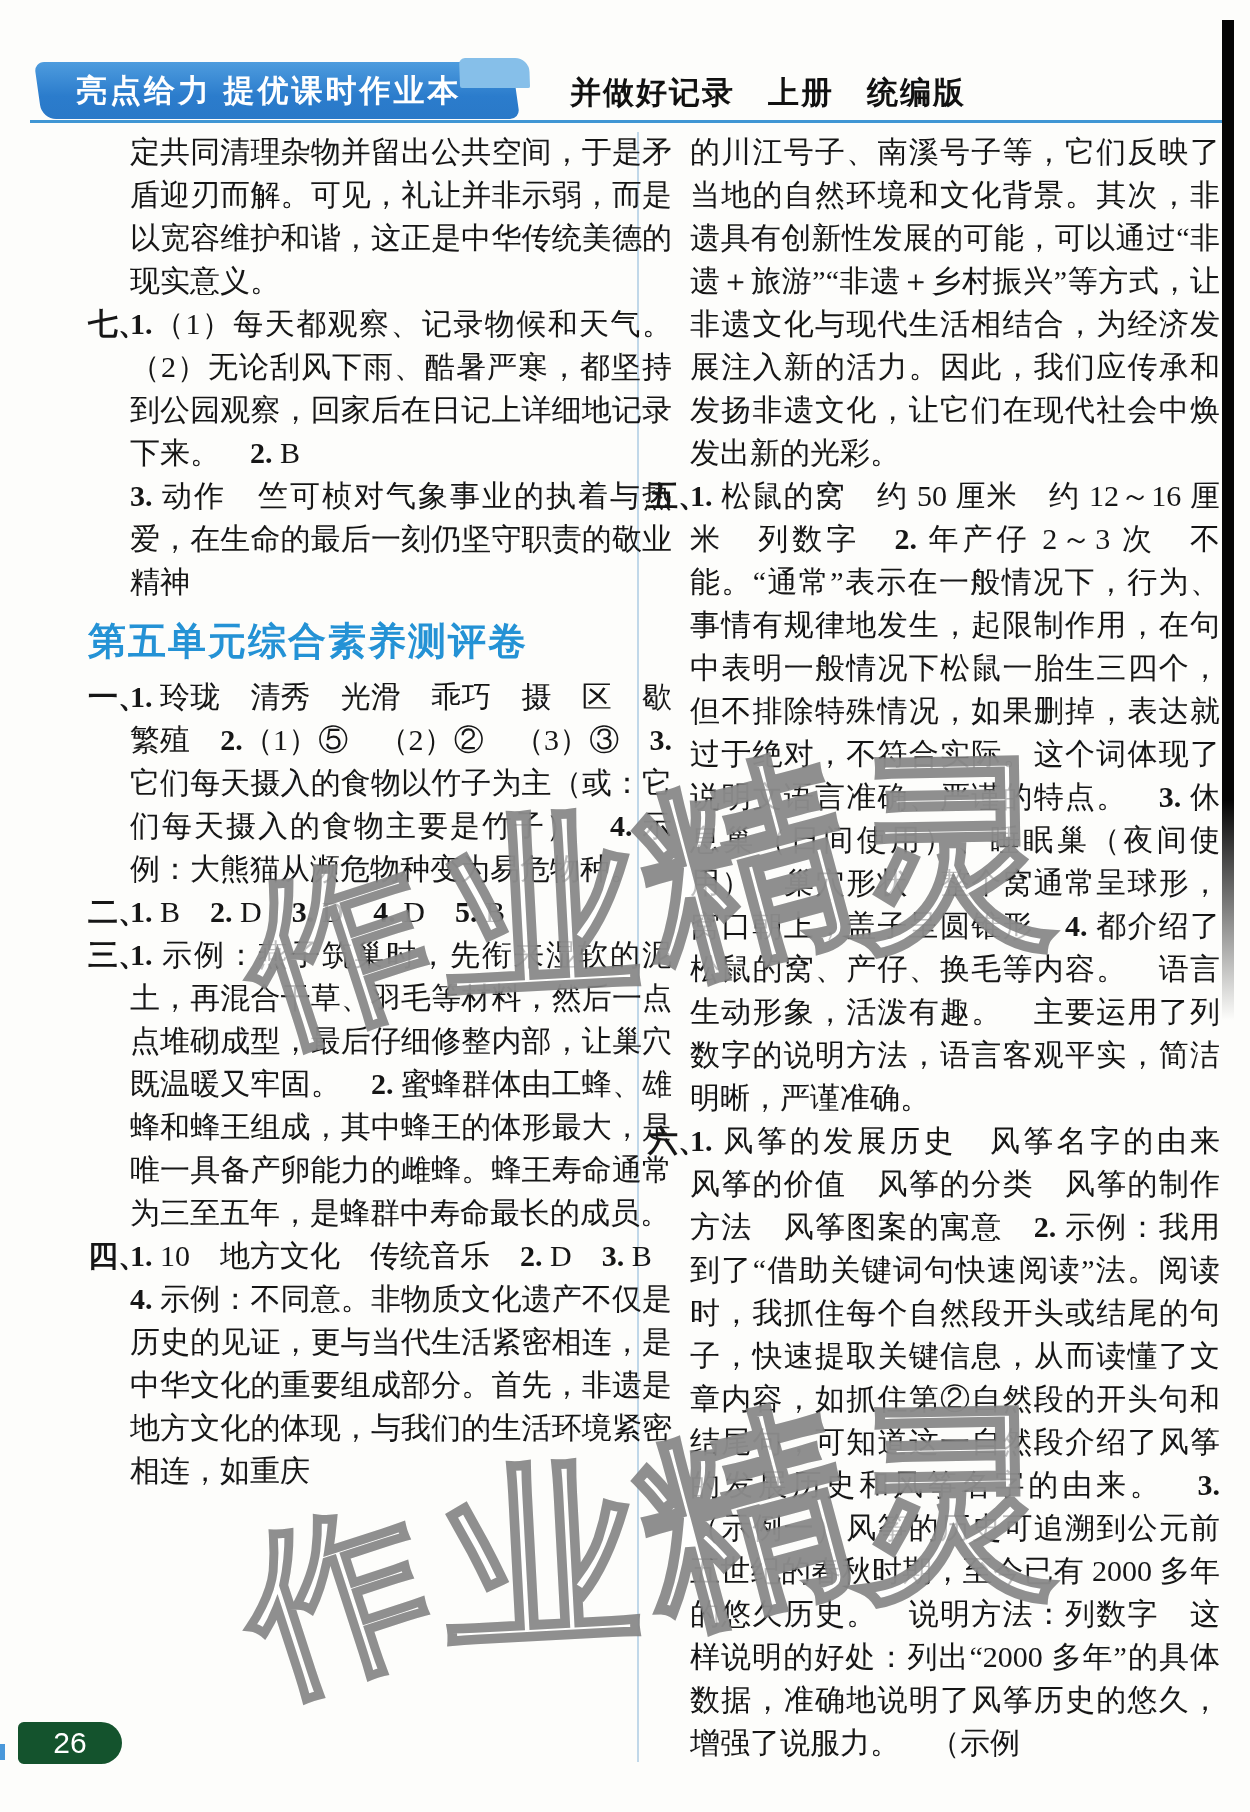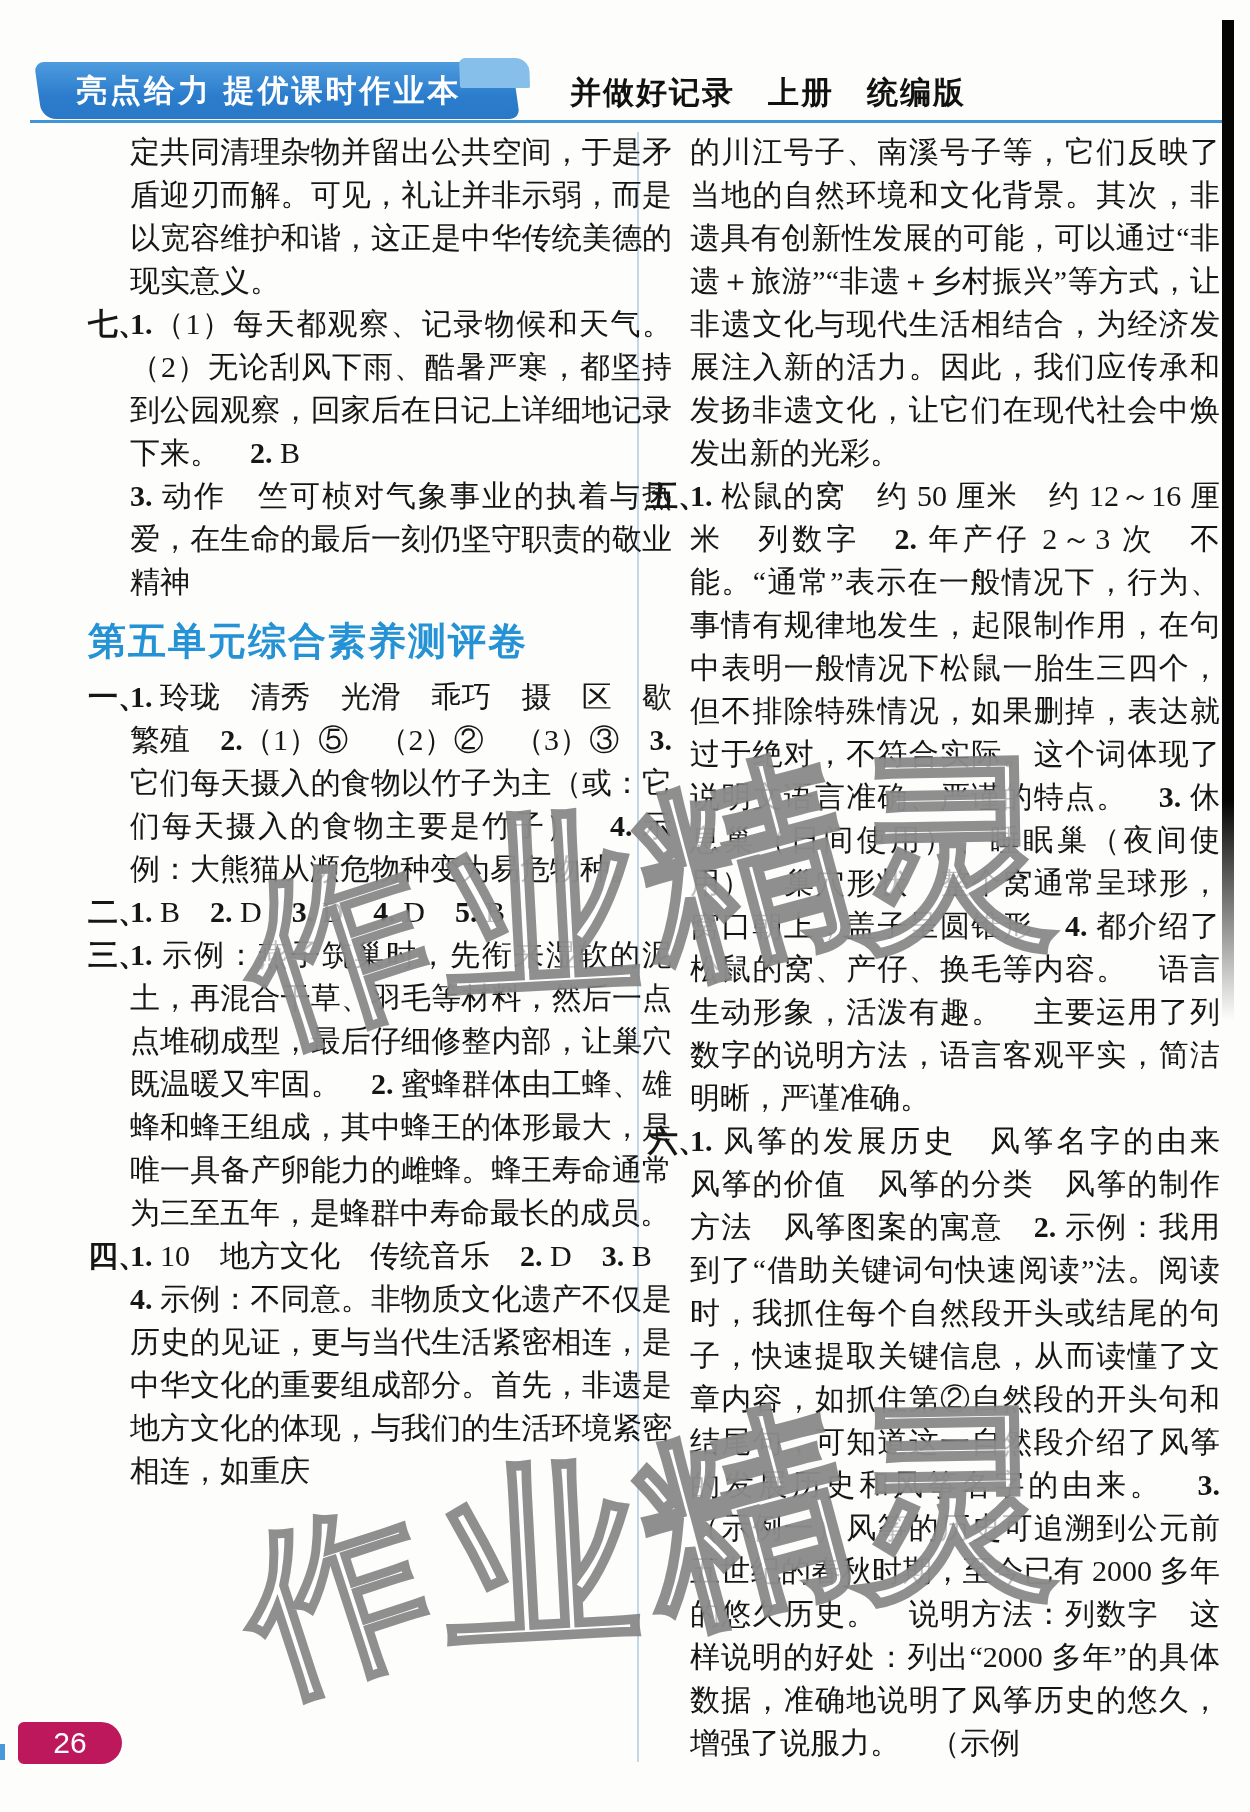--- a/index.html
+++ b/index.html
@@ -47,21 +47,21 @@
     position:absolute;left:1222px;top:20px;width:12px;height:1000px;
     background:linear-gradient(180deg,#050505 0%,#050505 78%,rgba(5,5,5,0) 100%);
     z-index:6;
   }
   .column-divider{
     position:absolute;left:637px;top:132px;width:2px;height:1630px;
     background:rgba(120,170,210,0.45);
   }
   .page-badge{
     position:absolute;left:18px;top:1722px;width:104px;height:42px;
-    background:#be185d;border-radius:6px 22px 22px 6px;
+    background:#14532d;border-radius:6px 22px 22px 6px;
     color:#fff;font-family:"Liberation Sans","DejaVu Sans",sans-serif;
     font-size:30px;line-height:42px;text-align:center;z-index:3;
   }
   .badge-sliver{
     position:absolute;left:0;top:1744px;width:5px;height:16px;background:#4a98da;
   }
   
   .col{
     position:absolute;top:130px;
     font-size:30px;line-height:43px;

